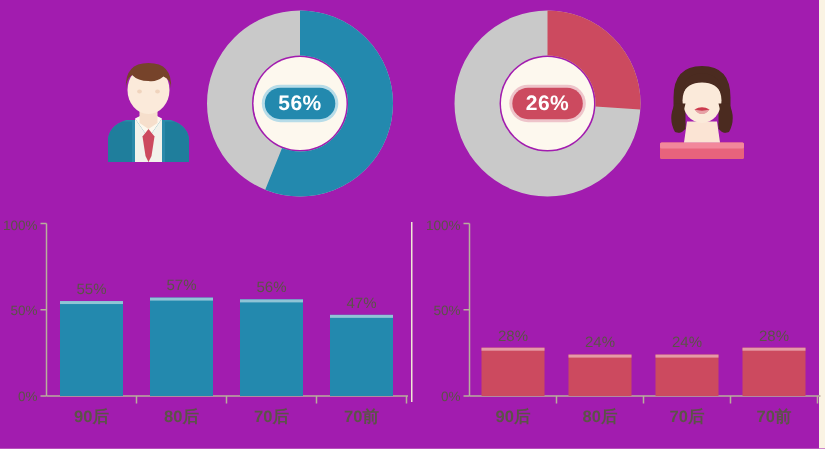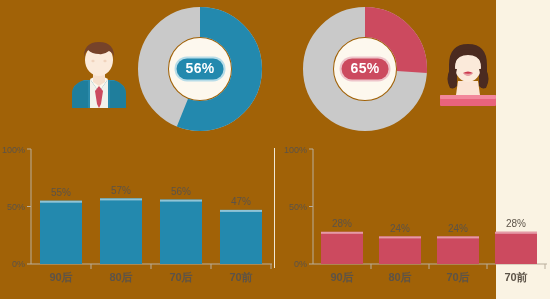--- a/index.html
+++ b/index.html
@@ -8,23 +8,23 @@
   }
   body {
     width: 550px;
     height: 299px;
     background: #faf3e3;
     font-family: "Liberation Sans", "DejaVu Sans", sans-serif;
     overflow: hidden;
   }
   #infographic {
     position: relative;
-    width: 496px;
+    width: 546px;
     height: 299px;
-    background: #a16207;
+    background: #a21caf;
   }
 
   
   .top-panel {
     position: absolute;
     left: 0;
     top: 0;
     width: 550px;
     height: 140px;
   }
@@ -135,21 +135,21 @@
       <div class="donut-badge male">56%</div>
     </div>
 
     <div class="donut-wrap female">
       <svg class="donut-svg" width="128" height="128" viewBox="0 0 128 128">
         <circle cx="64" cy="64" r="47" fill="none" stroke="#c9c9c9" stroke-width="30"></circle>
 
         <circle cx="64" cy="64" r="47" fill="none" stroke="#cc4a5f" stroke-width="30" stroke-dasharray="76.8 218.5" transform="rotate(-90 64 64)"></circle>
         <circle cx="64" cy="64" r="31" fill="#fdf8ee"></circle>
       </svg>
-      <div class="donut-badge female">65%</div>
+      <div class="donut-badge female">26%</div>
     </div>
 
     <div class="person-icon female">
       <svg width="60" height="68" viewBox="0 0 60 68">
 
         <rect x="2" y="54" width="56" height="11" rx="1" fill="#e8637c"></rect>
         <rect x="2" y="54" width="56" height="4" rx="1" fill="#f2879b"></rect>
 
         <path d="M20 40 L40 40 L42 54 L18 54 Z" fill="#fbe4d4"></path>
 

